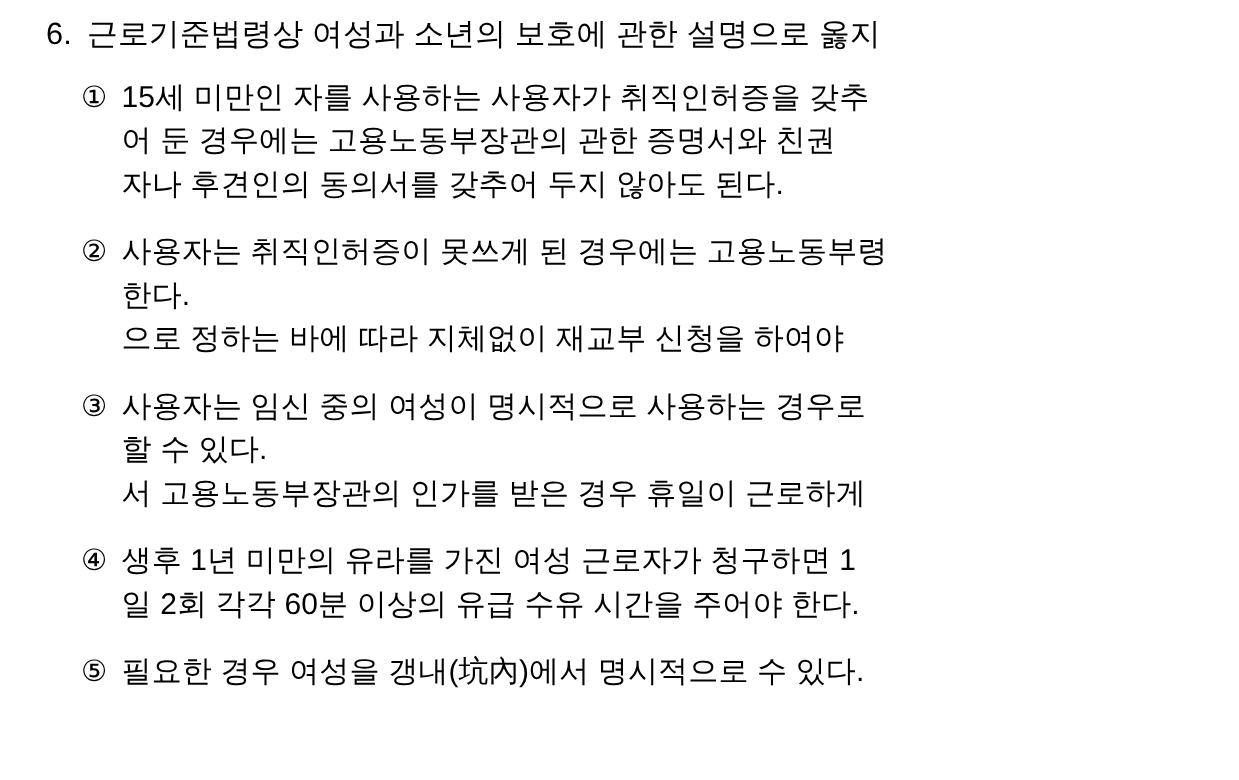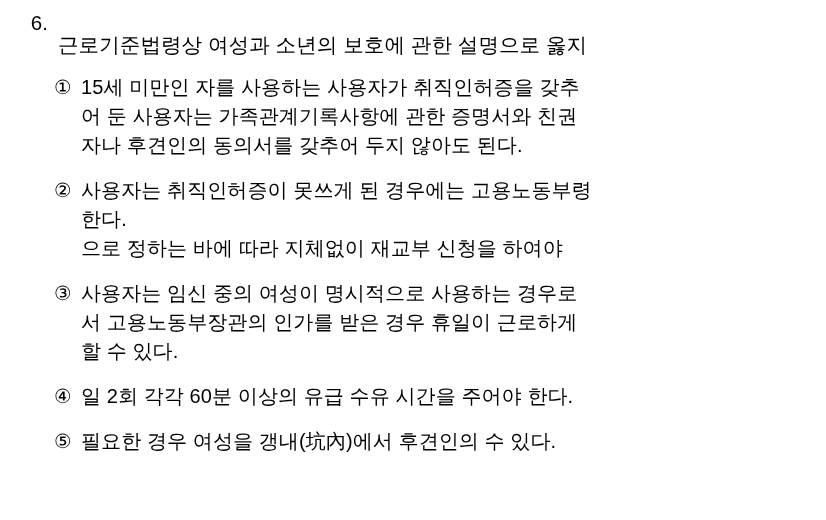--- a/index.html
+++ b/index.html
@@ -36,21 +36,20 @@
     white-space: nowrap;
   }
   .q-text {
     flex: 1 1 auto;
     text-align: left;
     word-break: keep-all;
   }
   .q-text .line {
     display: block;
     white-space: pre;
-    margin-top: 22px;
   }
   .choices {
     margin-top: 14px;
     padding-left: 36px;
   }
   .choice {
     display: flex;
     align-items: flex-start;
     font-size: 20px;
     line-height: 1.45;
@@ -85,51 +84,52 @@
       <span class="line">근로기준법령상 여성과 소년의 보호에 관한 설명으로 옳지</span>
     </span>
   </div>
 
   <div class="choices">
 
     <div class="choice">
       <span class="c-marker">①</span>
       <span class="c-text">
         <span class="line">15세 미만인 자를 사용하는 사용자가 취직인허증을 갖추</span>
-        <span class="line">어 둔 사용자는 가족관계기록사항에 관한 증명서와 친권</span>
+        <span class="line">어 둔 경우에는 고용노동부장관의 관한 증명서와 친권</span>
         <span class="line">자나 후견인의 동의서를 갖추어 두지 않아도 된다.</span>
       </span>
     </div>
 
     <div class="choice">
       <span class="c-marker">②</span>
       <span class="c-text">
         <span class="line">사용자는 취직인허증이 못쓰게 된 경우에는 고용노동부령</span>
         <span class="line">한다.</span>
         <span class="line">으로 정하는 바에 따라 지체없이 재교부 신청을 하여야</span>
       </span>
     </div>
 
     <div class="choice">
       <span class="c-marker">③</span>
       <span class="c-text">
         <span class="line">사용자는 임신 중의 여성이 명시적으로 사용하는 경우로</span>
+        <span class="line">할 수 있다.</span>
         <span class="line">서 고용노동부장관의 인가를 받은 경우 휴일이 근로하게</span>
-        <span class="line">할 수 있다.</span>
       </span>
     </div>
 
     <div class="choice">
       <span class="c-marker">④</span>
       <span class="c-text">
+        <span class="line">생후 1년 미만의 유라를 가진 여성 근로자가 청구하면 1</span>
         <span class="line">일 2회 각각 60분 이상의 유급 수유 시간을 주어야 한다.</span>
       </span>
     </div>
 
     <div class="choice">
       <span class="c-marker">⑤</span>
       <span class="c-text">
-        <span class="line">필요한 경우 여성을 갱내(坑內)에서 후견인의 수 있다.</span>
+        <span class="line">필요한 경우 여성을 갱내(坑內)에서 명시적으로 수 있다.</span>
       </span>
     </div>
 
   </div>
 </div>
 
 </body></html>

